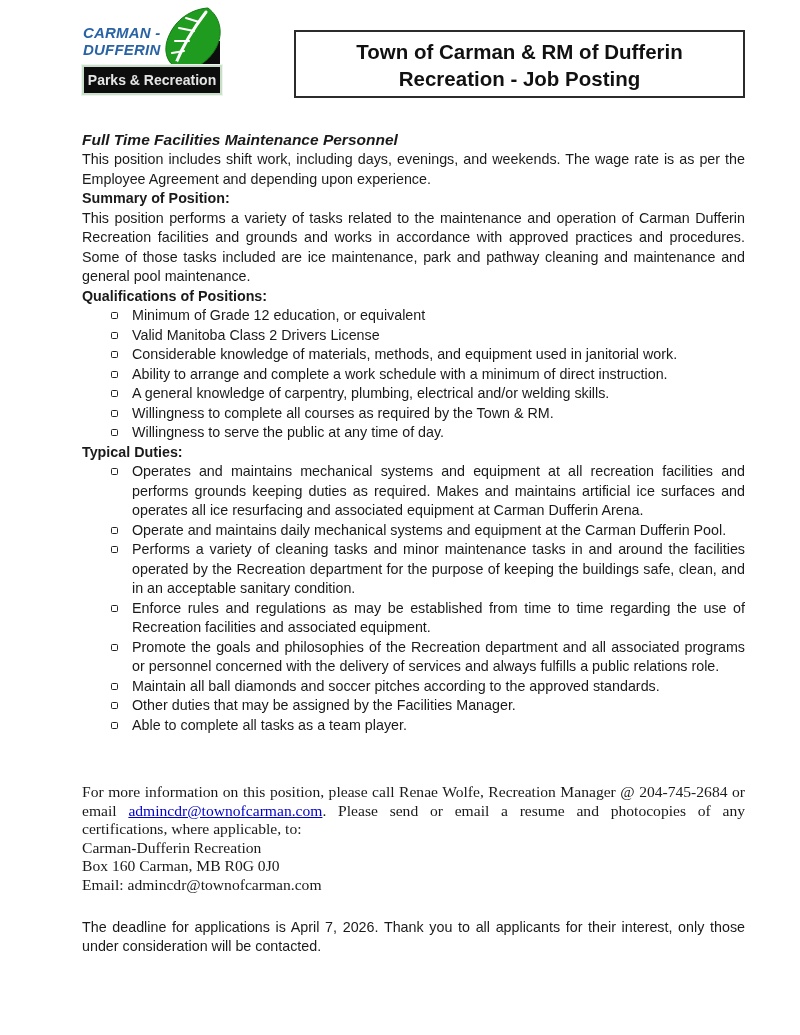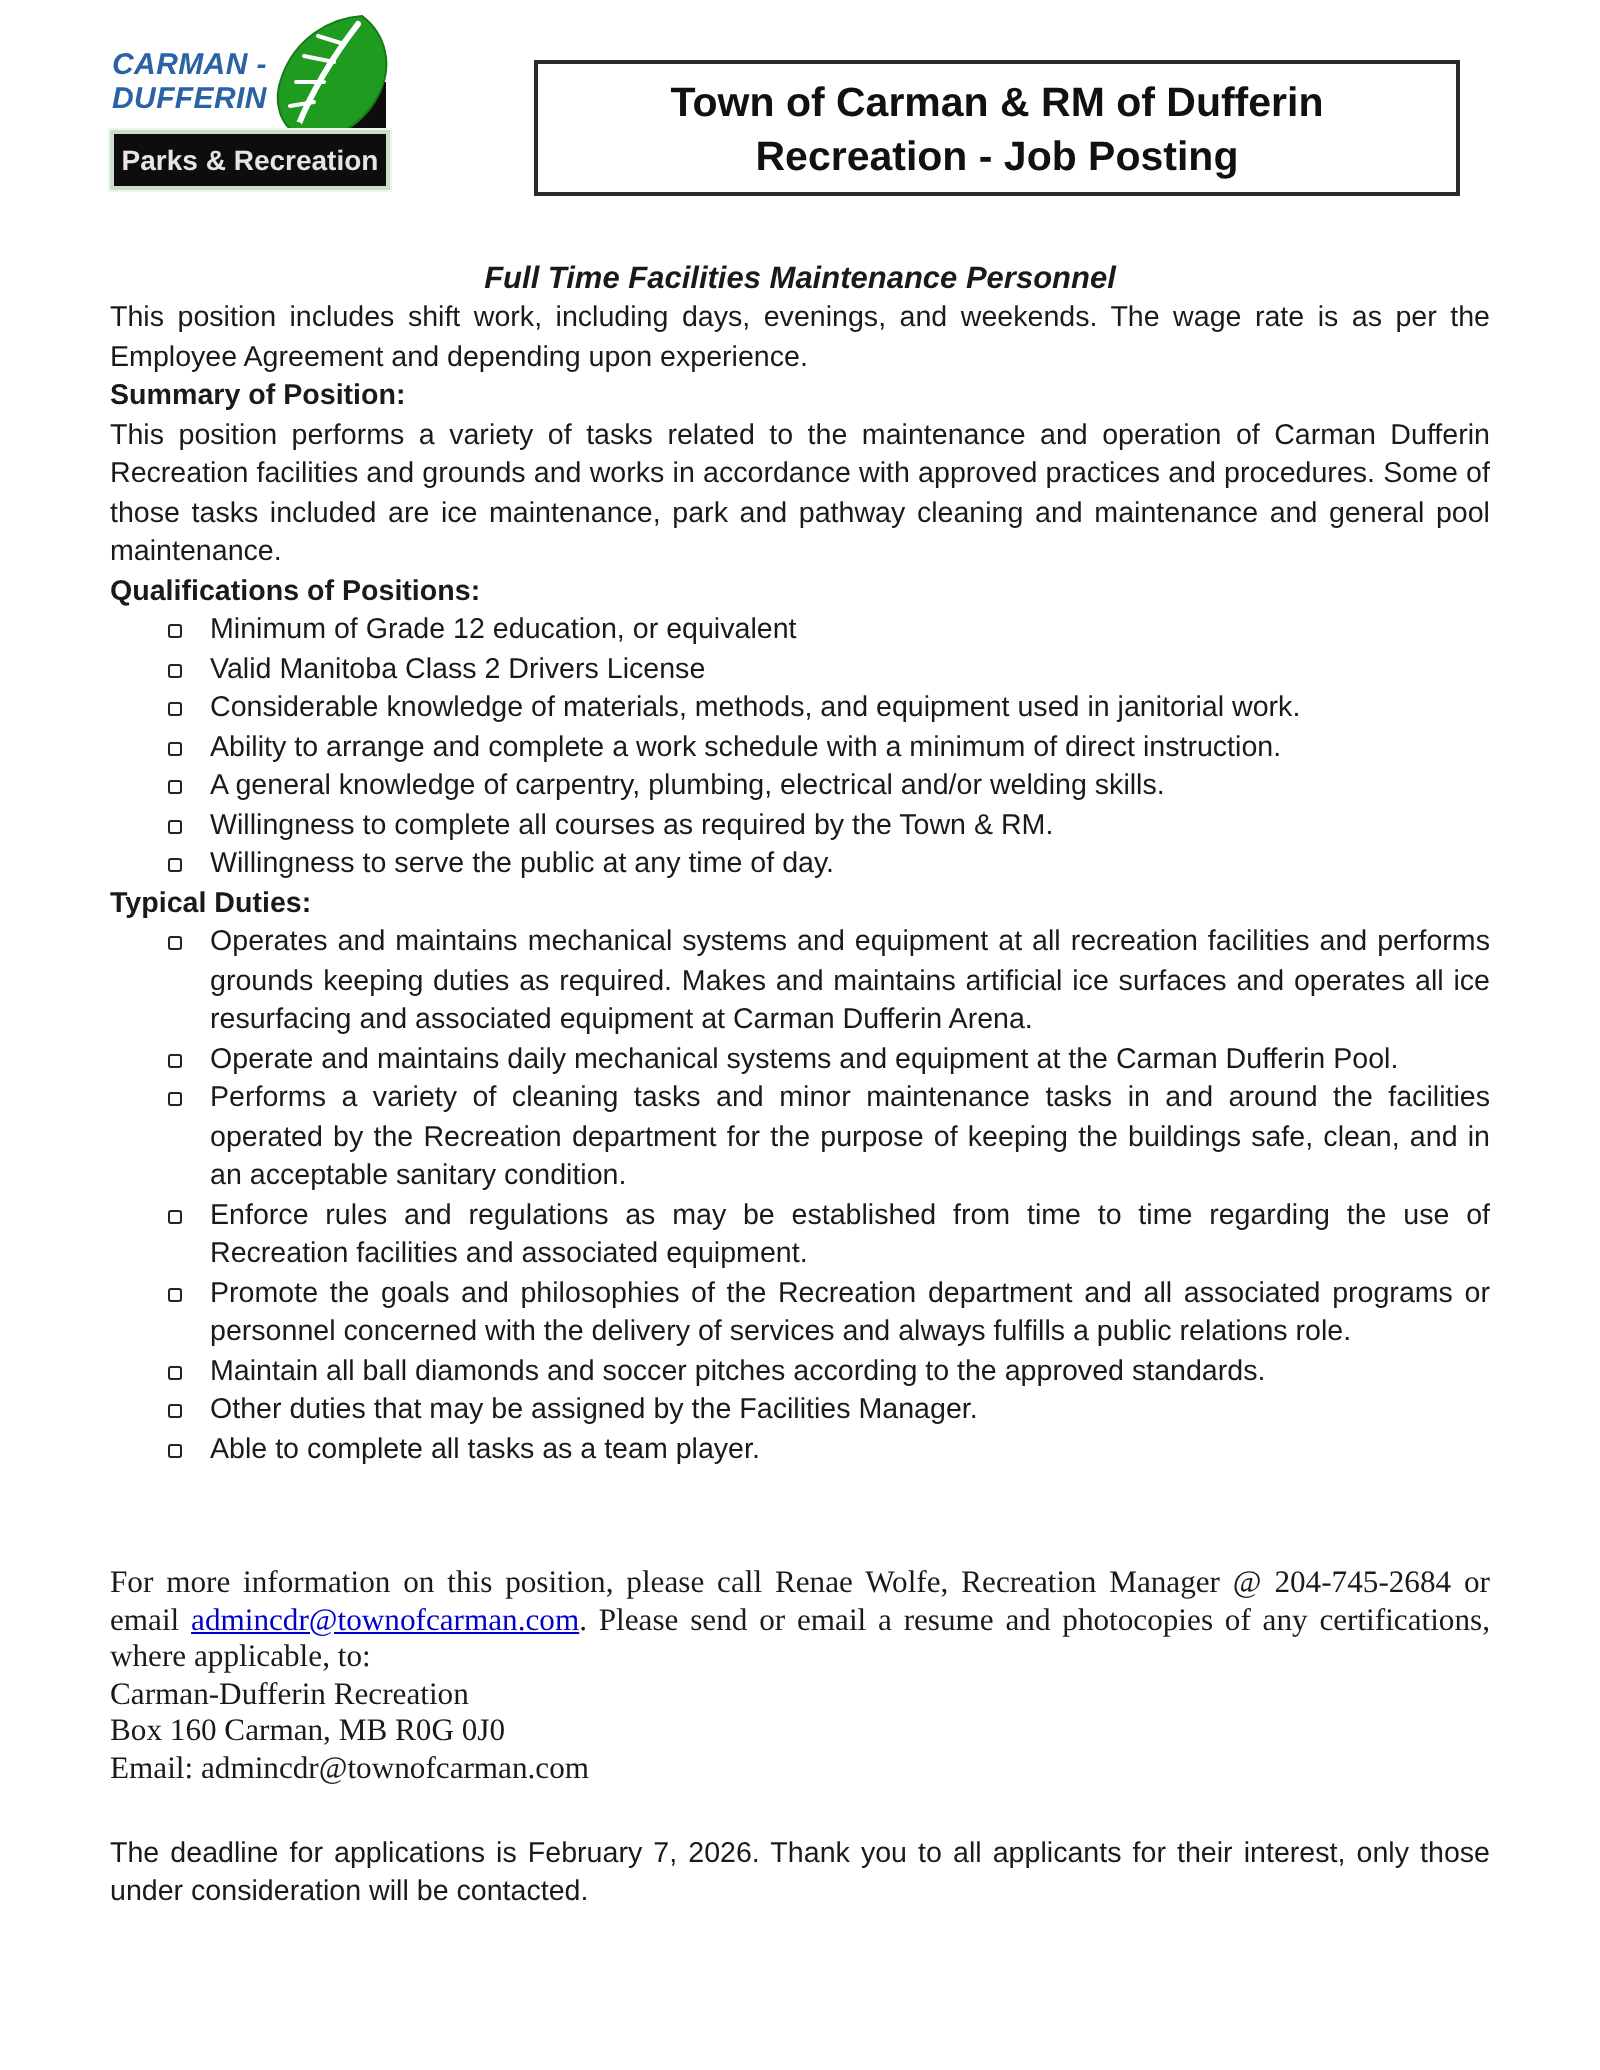--- a/index.html
+++ b/index.html
@@ -1,20 +1,20 @@
 <!DOCTYPE html>
 <html><head>
 <meta charset="utf-8">
 <style>
   * { margin:0; padding:0; box-sizing:border-box; }
   html,body { background:#ffffff; }
   .page {
     width:800px; height:1035px;
     background:#ffffff;
-    padding:15px 55px 0 55px;
+    padding:15px 55px 0 82px;
     font-family:"Liberation Sans", sans-serif;
     color:#1a1a1a;
     position:relative;
     overflow:hidden;
   }
 
   
   .header { display:flex; align-items:flex-start; height:84px; }
   .logo { position:relative; width:140px; height:80px; flex:0 0 auto; }
   .logo-step {
@@ -40,21 +40,21 @@
   .titlebox {
     width:463px; margin-left:72px; margin-top:15px; height:68px;
     border:2px solid #2b2b2b;
     text-align:center; font-weight:bold; font-size:20.5px;
     line-height:27px; padding-top:6px; color:#111;
   }
 
   
   .job-title {
     margin-top:31px;
-    text-align:center; font-weight:bold; font-style:italic;
+    font-weight:bold; font-style:italic;
     font-size:15.5px; line-height:20px;
   }
   .body-text { font-size:14.3px; line-height:19.5px; }
   .para { text-align:justify; }
   .sect-heading { font-weight:bold; }
 
   ul.bullets { list-style:none; }
   ul.bullets li {
     position:relative; padding-left:50px; text-align:justify;
   }
@@ -139,16 +139,16 @@
       <li><span class="bullet-sq"></span><span>Able to complete all tasks as a team player.</span></li>
     </ul>
 
     <div class="contact">
       <p class="para"><span>For more information on this position, please call Renae Wolfe, Recreation Manager @ 204-745-2684 or email </span><a class="email-link">admincdr@townofcarman.com</a><span>.  Please send or email a resume and photocopies of any certifications, where applicable, to:</span></p>
       <div class="line">Carman-Dufferin Recreation</div>
       <div class="line">Box 160 Carman, MB R0G 0J0</div>
       <div class="line">Email: admincdr@townofcarman.com</div>
     </div>
 
-    <p class="para deadline">The deadline for applications is February 7, 2026.  Thank you to all applicants for their interest, only those under consideration will be contacted.</p>
+    <p class="para deadline">The deadline for applications is April 7, 2026.  Thank you to all applicants for their interest, only those under consideration will be contacted.</p>
   </div>
 
 </div>
 
 </body></html>

